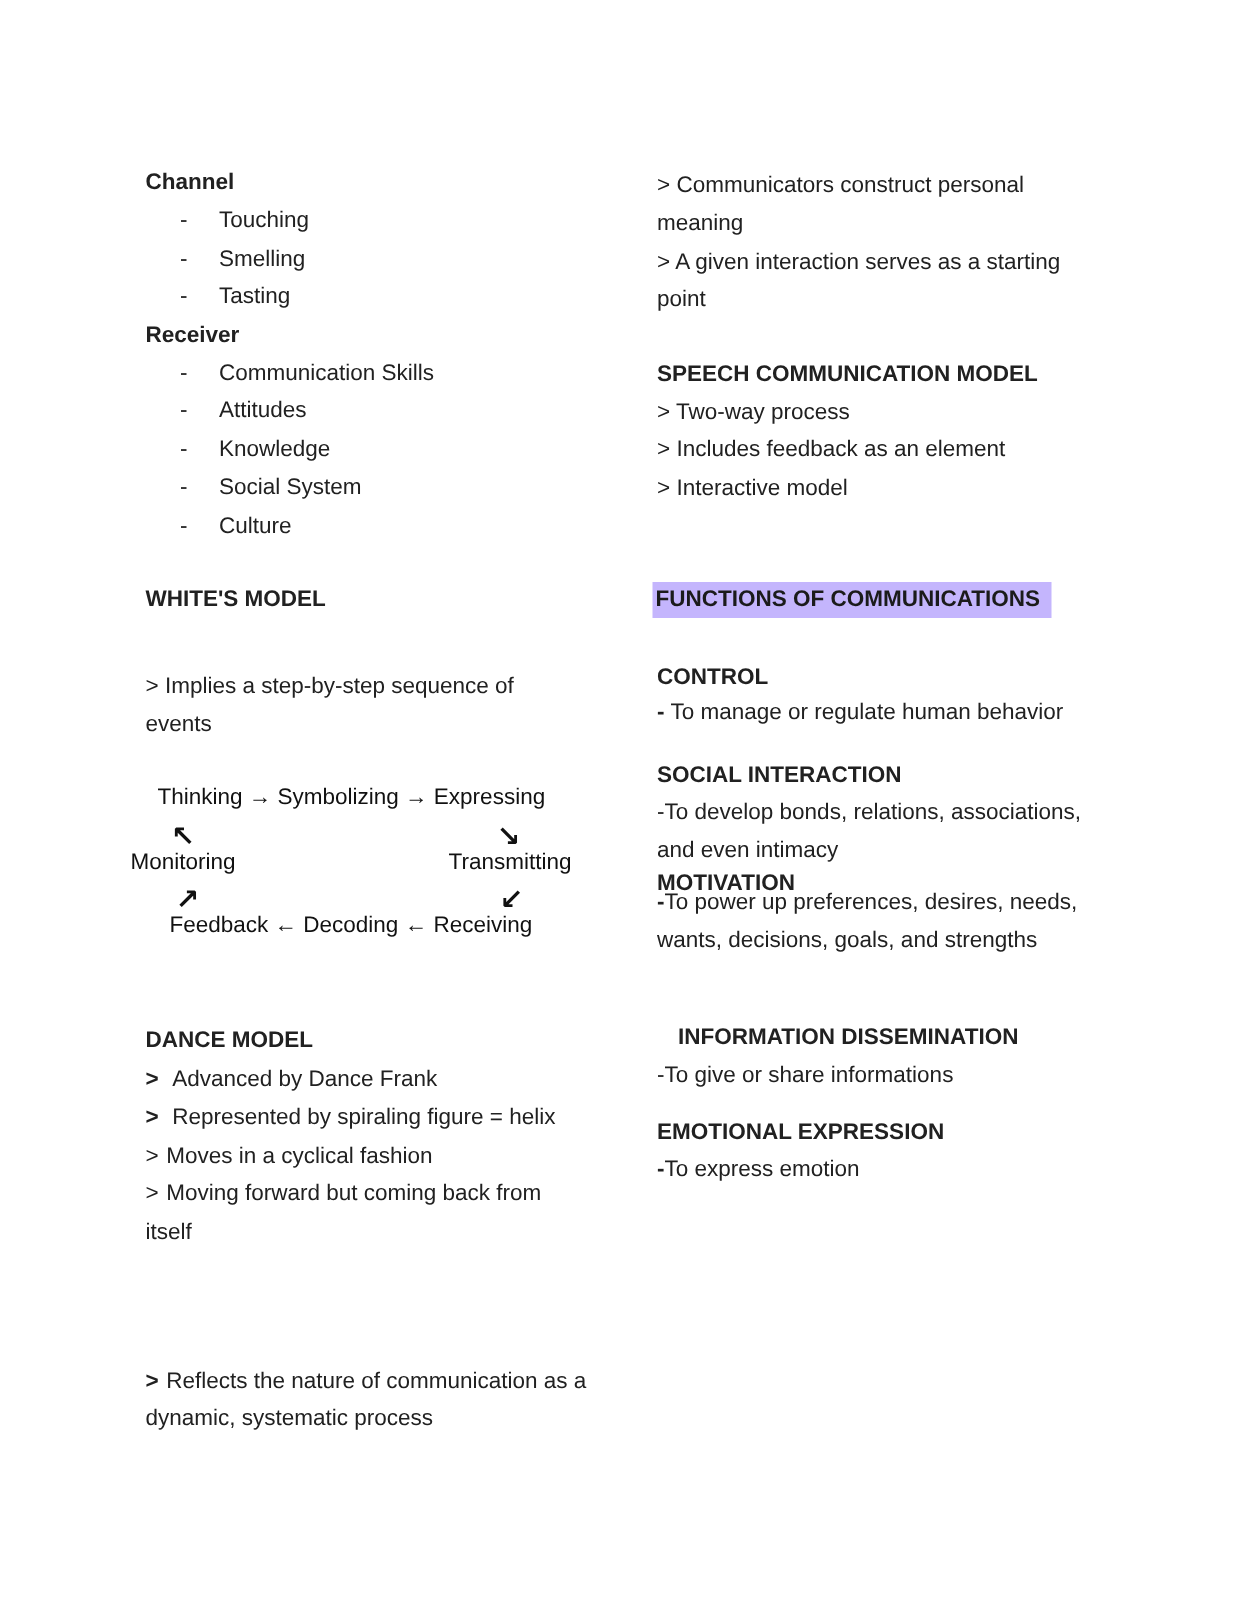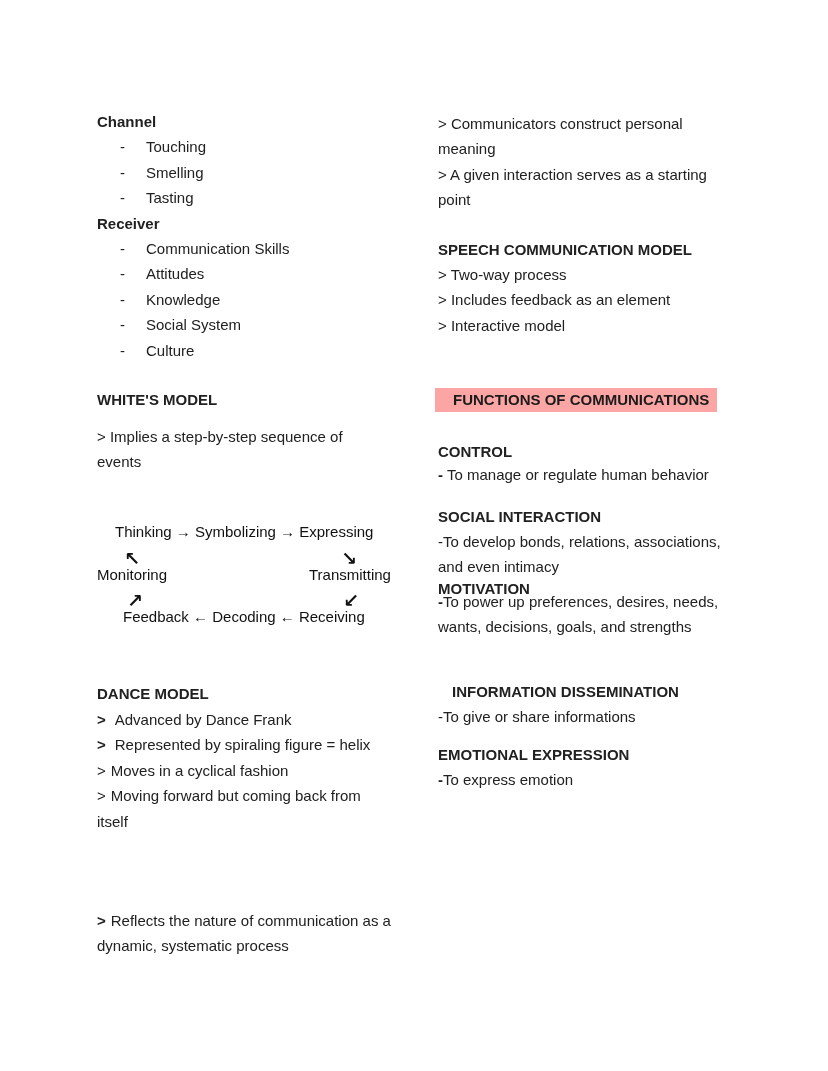--- a/index.html
+++ b/index.html
@@ -11,24 +11,24 @@
   .abs{position:absolute;}
   .lh{line-height:25.4px;}
   .b{font-weight:700;}
   .nowrap{white-space:nowrap;}
   .item{display:flex;padding-left:23px;}
   .dash{width:26px;flex:none;}
   .mk{margin-right:5px;}
   .mk-w{margin-right:9px;}
   .mk-s{margin-right:4px;}
   .hl{
-    display:inline-block;background:#fca5a5;color:#1b1b1b;
-    padding:3px 8px 4px 18px;line-height:17px;font-weight:700;
+    display:inline-block;background:#c4b5fd;color:#1b1b1b;
+    padding:3px 8px 4px 2px;line-height:17px;font-weight:700;
   }
-  .diagram{position:absolute;left:97px;top:505px;width:300px;height:115px;color:#111;}
+  .diagram{position:absolute;left:87px;top:505px;width:300px;height:115px;color:#111;}
   .diagram .dline{position:absolute;line-height:16px;white-space:nowrap;}
   .darr{
     position:absolute;font-family:"DejaVu Sans",sans-serif;
     font-weight:700;font-size:19px;line-height:20px;color:#111;
   }
 </style>
 </head>
 <body>
 
 <div class="page">
@@ -64,21 +64,21 @@
         <span class="dash">-</span>
         <span>Social System</span>
       </div>
     <div class="item">
         <span class="dash">-</span>
         <span>Culture</span>
       </div>
   </div>
 
   <div class="abs lh b nowrap" style="left:97px;top:371px;">WHITE'S MODEL</div>
-  <div class="abs lh" style="left:97px;top:408px;width:285px;">&gt; Implies a step-by-step sequence of events</div>
+  <div class="abs lh" style="left:97px;top:429px;width:285px;">&gt; Implies a step-by-step sequence of events</div>
 
   <div class="diagram">
     <div class="dline" style="left:18px;top:3px;">Thinking → Symbolizing → Expressing</div>
     <span class="darr" style="left:27px;top:27px;">↖</span>
     <span class="darr" style="left:244px;top:27px;">↘</span>
     <div class="dline" style="left:0px;top:46px;">Monitoring</div>
     <div class="dline" style="left:212px;top:46px;">Transmitting</div>
     <span class="darr" style="left:30px;top:69px;">↗</span>
     <span class="darr" style="left:246px;top:69px;">↙</span>
     <div class="dline" style="left:26px;top:88px;">Feedback ← Decoding ← Receiving</div>

